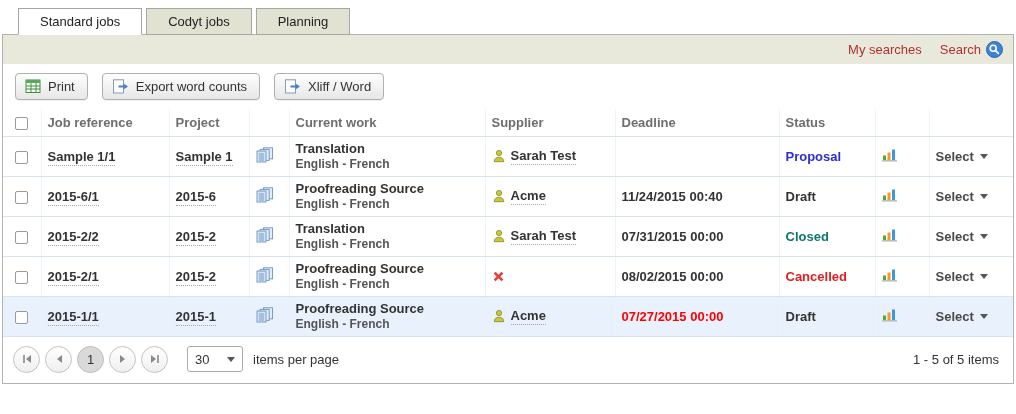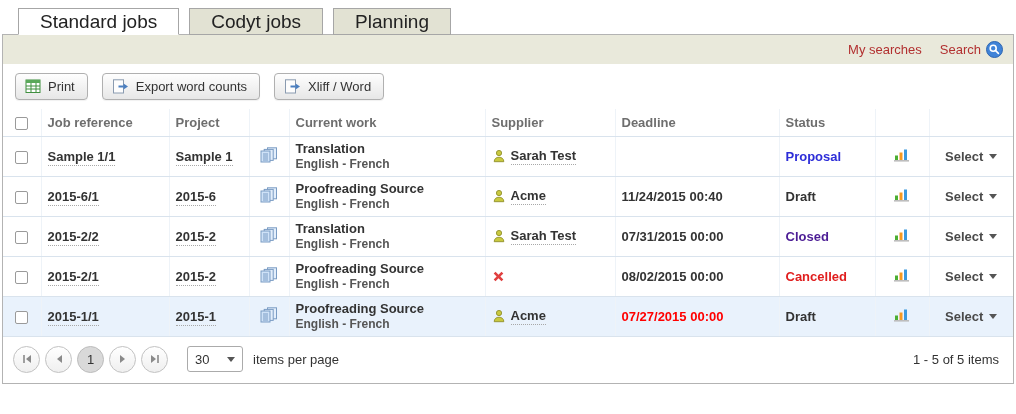--- a/index.html
+++ b/index.html
@@ -2,22 +2,22 @@
 <html><head>
 <meta charset="utf-8">
 <style>
   * { box-sizing: border-box; margin: 0; padding: 0; }
   html, body { width: 1016px; height: 414px; background: #fff; overflow: hidden;
     font-family: "Liberation Sans", "DejaVu Sans", sans-serif; font-size: 13px; color: #333; }
   .app { margin: 2px 2px 0 2px; }
 
   
   .tabbar { display: flex; padding: 6px 0 0 16px; position: relative; z-index: 2; }
-  .tab { padding: 0 21px; line-height: 25px; height: 27px; font-size: 19px; color: #222;
-    background: #e2e2d3; border: 1px solid #a6a6a6; margin-right: 10px; cursor: default; }
+  .tab { padding: 0 21px; line-height: 25px; height: 27px; font-size: 13px; color: #222;
+    background: #e2e2d3; border: 1px solid #a6a6a6; margin-right: 4px; cursor: default; }
   .tab.active { background: #fff; border-bottom: 1px solid #fff; }
 
   
   .panel { border: 1px solid #b3b3b3; background: #fff; margin-top: -1px; position: relative; z-index: 1; }
 
   
   .filter-row { padding: 6px 10px; display: flex; align-items: center; background: #fff; }
   .combobox { width: 534px; height: 26px; border: 1px solid #b3b3b3; background: #fff; display: flex; }
   .combobox-value { flex: 1; padding: 0 10px; font-style: italic; color: #8a8a8a; line-height: 24px;
     white-space: nowrap; overflow: hidden; }
@@ -46,21 +46,21 @@
   thead th:first-child, tbody td:first-child { text-align: center; }
   tbody td { border-bottom: 1px solid #d9e3ed; padding: 4px 6px; height: 39px; vertical-align: middle; }
   tbody td + td, thead th + th { border-left: 1px solid #eef3f8; font-weight: bold; }
   tr.highlighted td { background: #e9f2fc; }
   .cb { appearance: none; -webkit-appearance: none; width: 13px; height: 13px; border: 1px solid #9a9a9a;
     border-radius: 2px; background: #fff; vertical-align: middle; }
   .dotted { border-bottom: 1px dotted #a8a8a8; padding-bottom: 1px; }
   .work-title { line-height: 16px; }
   .work-langs { font-size: 12px; color: #555; line-height: 15px; }
   .supplier-cell { display: flex; align-items: center; gap: 5px; }
-  .col-center { text-align: center; }
+  .col-center { text-align: left; }
   .overdue { color: #ff0000; }
   .select-link { color: #4a4a4a; display: inline-flex; align-items: center; gap: 6px; }
   .select-caret { width: 0; height: 0; border-left: 4px solid transparent; border-right: 4px solid transparent; border-top: 5px solid #555; }
   .icon-btn { display: inline-flex; }
 
   
   .pagination { display: flex; align-items: center; padding: 9px 10px 10px 10px; background: #fff; }
   .pg-btn { width: 27px; height: 27px; border-radius: 50%; border: 1px solid #c2c2c2;
     background: linear-gradient(#ffffff, #efefef); display: flex; align-items: center; justify-content: center;
     margin-right: 5px; cursor: default; }
@@ -268,21 +268,21 @@
                 <span class="icon-btn">
                   <svg width="14" height="14" viewBox="0 0 16 16">
                     <circle cx="8" cy="4.6" r="3" fill="#c9c93f" stroke="#8f8f2a"></circle>
                     <path d="M2.5 14.5c0-3.4 2.5-5.1 5.5-5.1s5.5 1.7 5.5 5.1z" fill="#c9c93f" stroke="#8f8f2a"></path>
                   </svg>
                 </span>
                 <span class="dotted">Sarah Test</span>
               </span>
             </td>
             <td class="">07/31/2015 00:00</td>
-            <td style="color:#4c1d95">Closed</td>
+            <td style="color:#0f766e">Closed</td>
             <td class="col-center"><span class="icon-btn">
                 <svg width="16" height="14" viewBox="0 0 16 14">
                   <rect x="1" y="7.5" width="3" height="4.5" fill="#4caf32"></rect>
                   <rect x="5.5" y="4.5" width="3" height="7.5" fill="#f59a23"></rect>
                   <rect x="10" y="1.5" width="3" height="10.5" fill="#3b9ae0"></rect>
                   <rect x="0" y="12" width="15" height="1.6" fill="#bdbdbd"></rect>
                 </svg>
               </span></td>
             <td class="col-center"><span class="select-link">
                 <span>Select</span>

